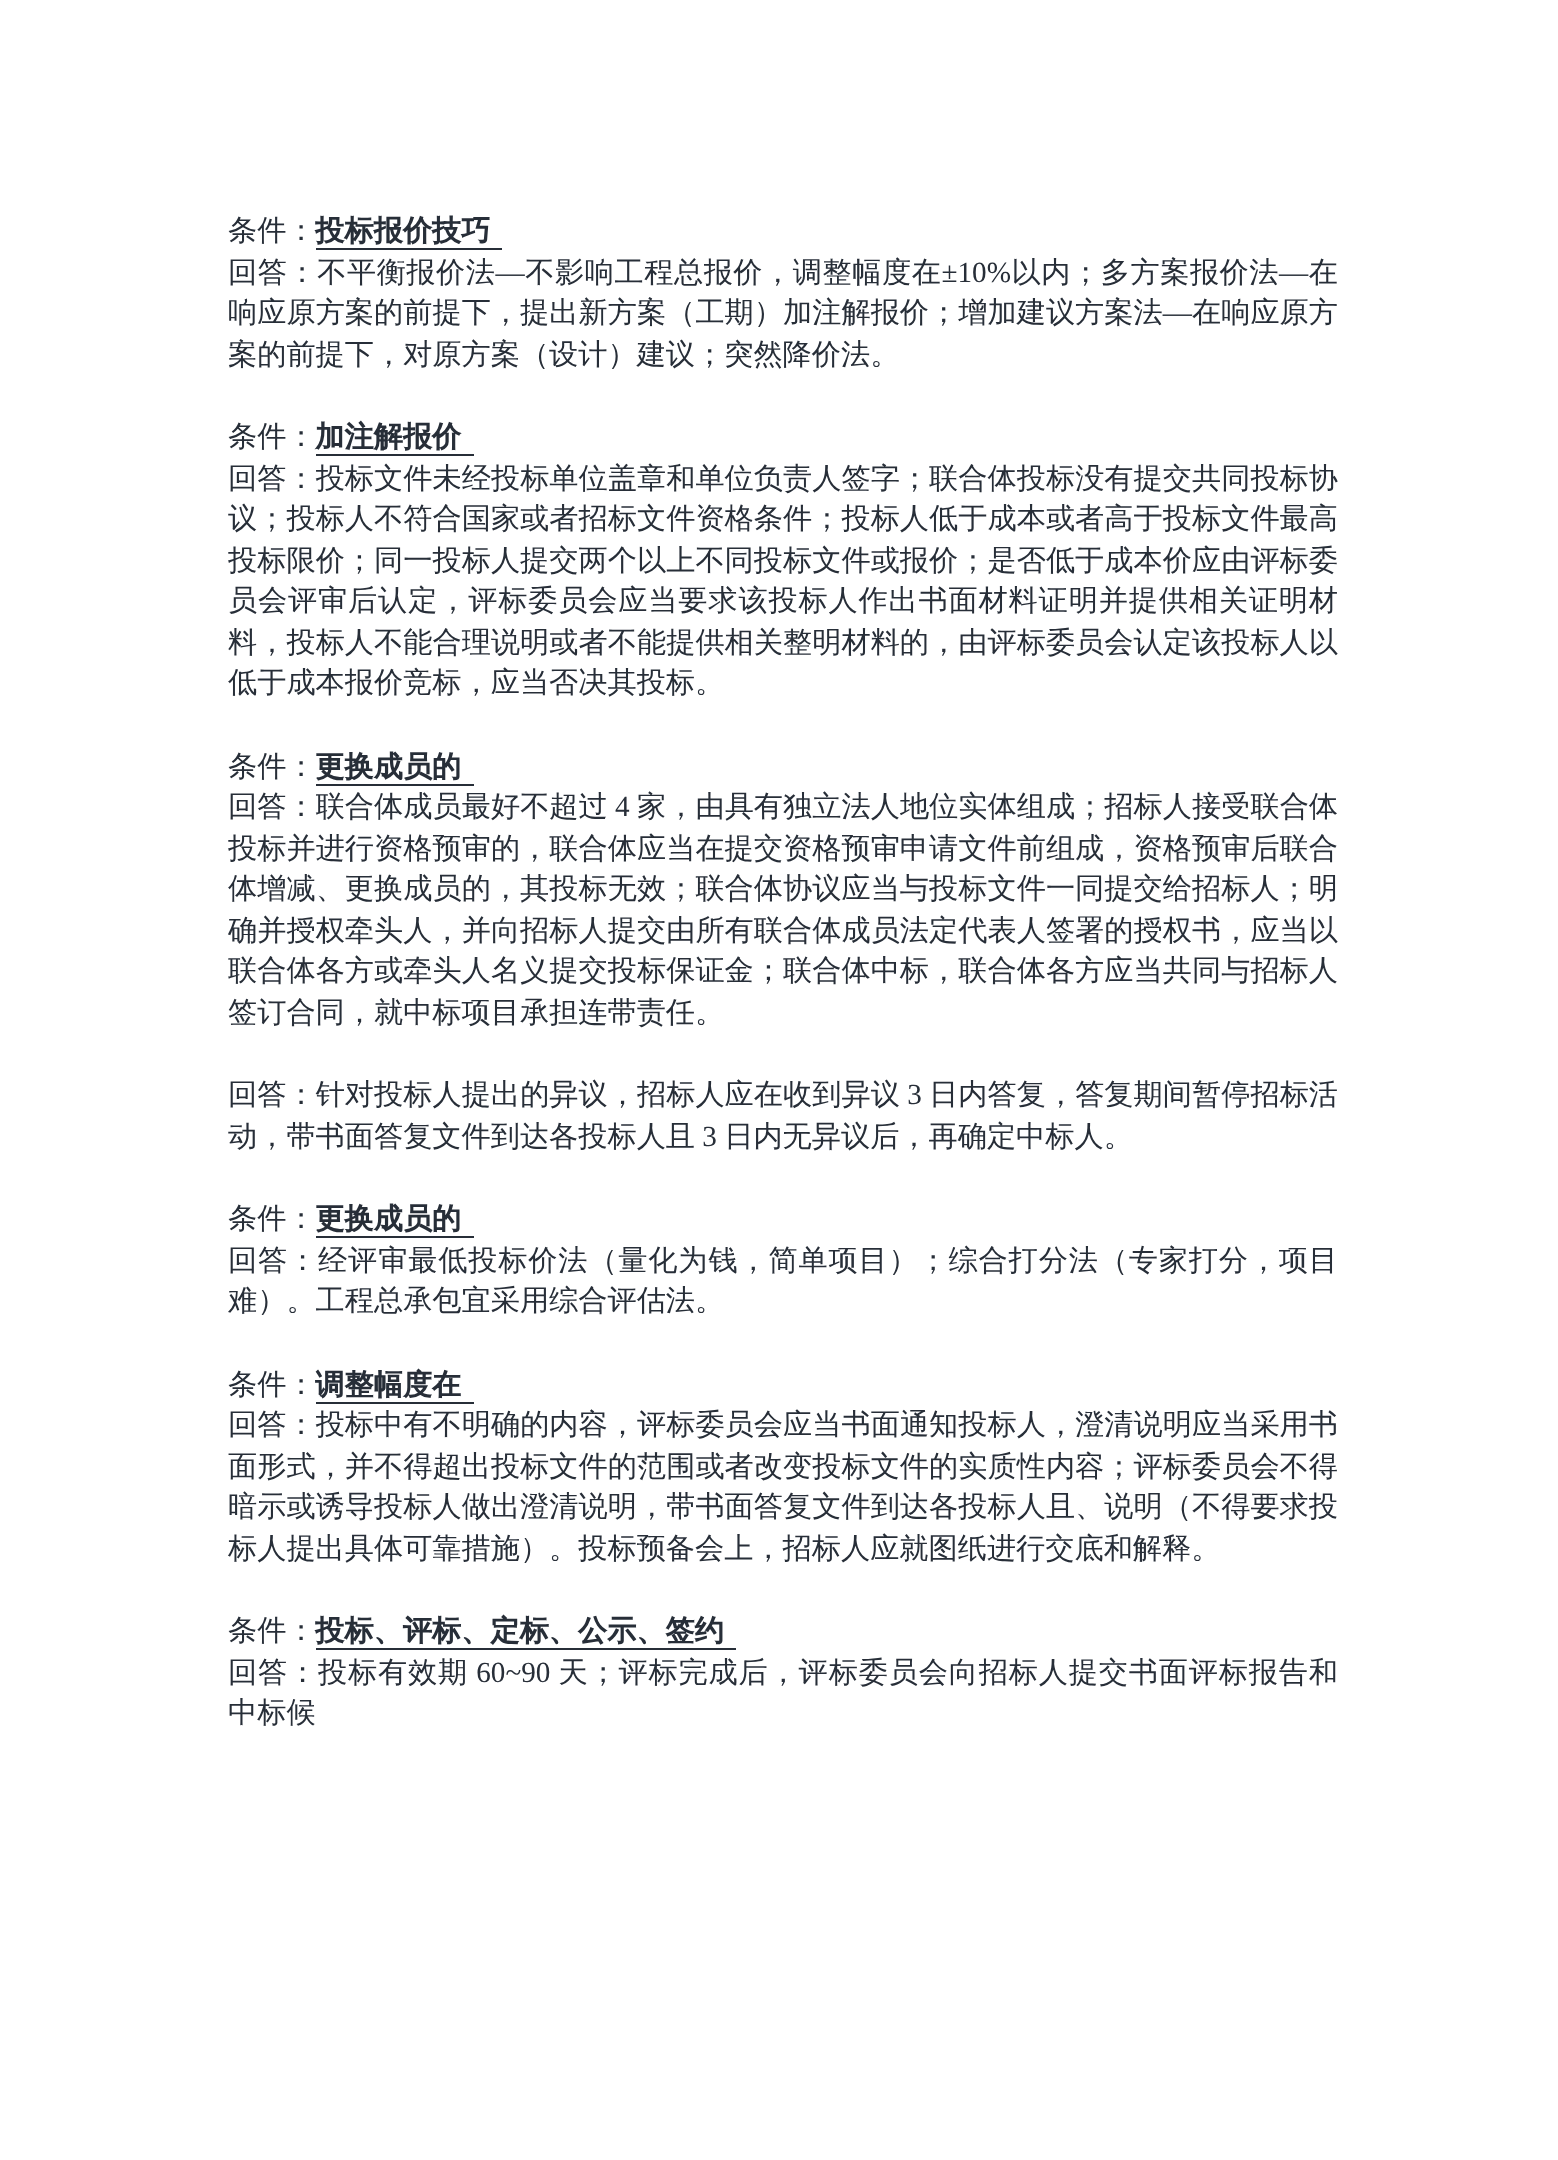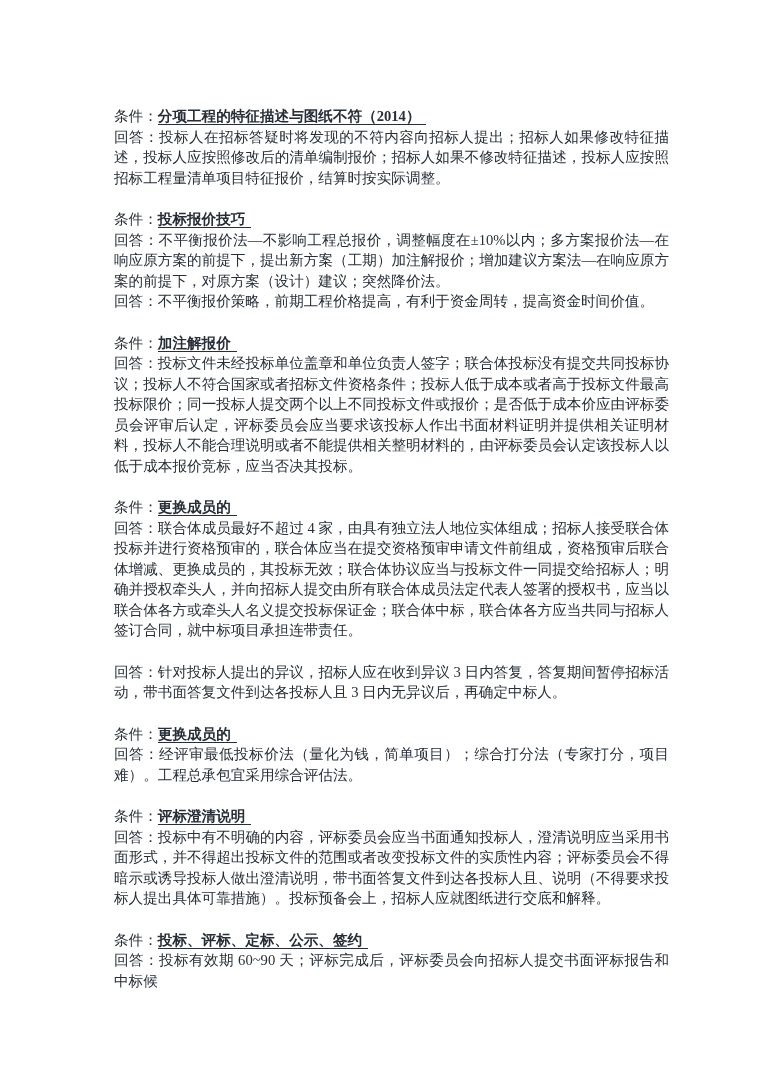--- a/index.html
+++ b/index.html
@@ -49,42 +49,30 @@
   }
   .answer-label {
     font-weight: normal;
   }
 </style>
 </head>
 <body>
 
 <div class="page">
   <div class="content">
-  <div class="qa">
-    <div class="line title-line">
-      <span class="cond-label">条件：</span><span class="cond-title">分项工程的特征描述与图纸不符（2014）</span>
-    </div>
-
-  <p class="answer">
-    <span class="answer-label">回答：</span><span class="answer-text">投标人在招标答疑时将发现的不符内容向招标人提出；招标人如果修改特征描述，投标人应按照修改后的清单编制报价；招标人如果不修改特征描述，投标人应按照招标工程量清单项目特征报价，结算时按实际调整。</span>
-  </p>
-</div>
 
   <div class="qa">
     <div class="line title-line">
       <span class="cond-label">条件：</span><span class="cond-title">投标报价技巧</span>
     </div>
 
   <p class="answer">
     <span class="answer-label">回答：</span><span class="answer-text">不平衡报价法—不影响工程总报价，调整幅度在±10%以内；多方案报价法—在响应原方案的前提下，提出新方案（工期）加注解报价；增加建议方案法—在响应原方案的前提下，对原方案（设计）建议；突然降价法。</span>
   </p>
 
-  <p class="answer">
-    <span class="answer-label">回答：</span><span class="answer-text">不平衡报价策略，前期工程价格提高，有利于资金周转，提高资金时间价值。</span>
-  </p>
 </div>
 
   <div class="qa">
     <div class="line title-line">
       <span class="cond-label">条件：</span><span class="cond-title">加注解报价</span>
     </div>
 
   <p class="answer">
     <span class="answer-label">回答：</span><span class="answer-text">投标文件未经投标单位盖章和单位负责人签字；联合体投标没有提交共同投标协议；投标人不符合国家或者招标文件资格条件；投标人低于成本或者高于投标文件最高投标限价；同一投标人提交两个以上不同投标文件或报价；是否低于成本价应由评标委员会评审后认定，评标委员会应当要求该投标人作出书面材料证明并提供相关证明材料，投标人不能合理说明或者不能提供相关整明材料的，由评标委员会认定该投标人以低于成本报价竞标，应当否决其投标。</span>
   </p>
@@ -112,21 +100,21 @@
       <span class="cond-label">条件：</span><span class="cond-title">更换成员的</span>
     </div>
 
   <p class="answer">
     <span class="answer-label">回答：</span><span class="answer-text">经评审最低投标价法（量化为钱，简单项目）；综合打分法（专家打分，项目难）。工程总承包宜采用综合评估法。</span>
   </p>
 </div>
 
   <div class="qa">
     <div class="line title-line">
-      <span class="cond-label">条件：</span><span class="cond-title">评标澄清说明</span>
+      <span class="cond-label">条件：</span><span class="cond-title">调整幅度在</span>
     </div>
 
   <p class="answer">
     <span class="answer-label">回答：</span><span class="answer-text">投标中有不明确的内容，评标委员会应当书面通知投标人，澄清说明应当采用书面形式，并不得超出投标文件的范围或者改变投标文件的实质性内容；评标委员会不得暗示或诱导投标人做出澄清说明，带书面答复文件到达各投标人且、说明（不得要求投标人提出具体可靠措施）。投标预备会上，招标人应就图纸进行交底和解释。</span>
   </p>
 </div>
 
   <div class="qa">
     <div class="line title-line">
       <span class="cond-label">条件：</span><span class="cond-title">投标、评标、定标、公示、签约</span>

